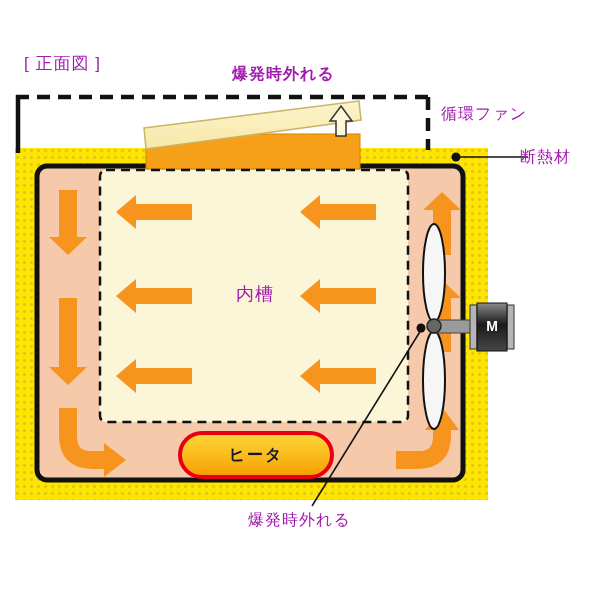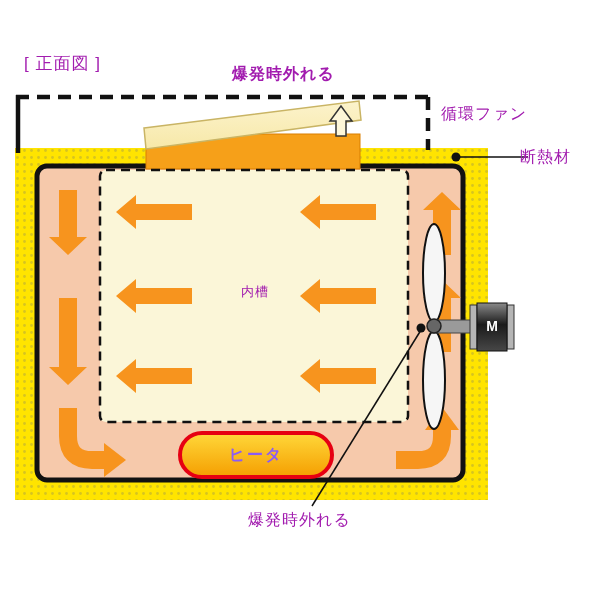--- a/index.html
+++ b/index.html
@@ -8,24 +8,24 @@
     font-family:"Liberation Sans","DejaVu Sans",sans-serif;
     position:relative;overflow:hidden;
   }
   .canvas{position:absolute;left:0;top:0;width:600px;height:600px;}
   svg{position:absolute;left:0;top:0;}
   .label{
     position:absolute;color:#a21caf;font-size:16px;line-height:1.2;
     white-space:nowrap;letter-spacing:1px;
   }
   .title{font-size:17px;}
-  .inner-tank-label{font-size:13px;text-align:center;width:70px;}
+  .inner-tank-label{font-size:18px;text-align:center;width:70px;}
   .heater-label{
     position:absolute;left:180px;top:445px;width:152px;text-align:center;
-    font-size:16px;color:#8b5cf6;font-weight:bold;letter-spacing:2px;
+    font-size:16px;color:#0f172a;font-weight:bold;letter-spacing:2px;
   }
   .motor-label{
     position:absolute;left:476px;top:318px;width:32px;text-align:center;
     font-size:14px;font-weight:bold;color:#ffffff;letter-spacing:0;
   }
   .arrow{fill:var(--arrow-orange,#f7941e);}
   .elbow{stroke:var(--arrow-orange,#f7941e);fill:none;stroke-width:18px;}
   .leader{stroke:#111;stroke-width:1.5px;}
   .dot{fill:#111;}
   .dash-line{stroke:#111;stroke-width:4.5px;stroke-dasharray:13 8;fill:none;}

